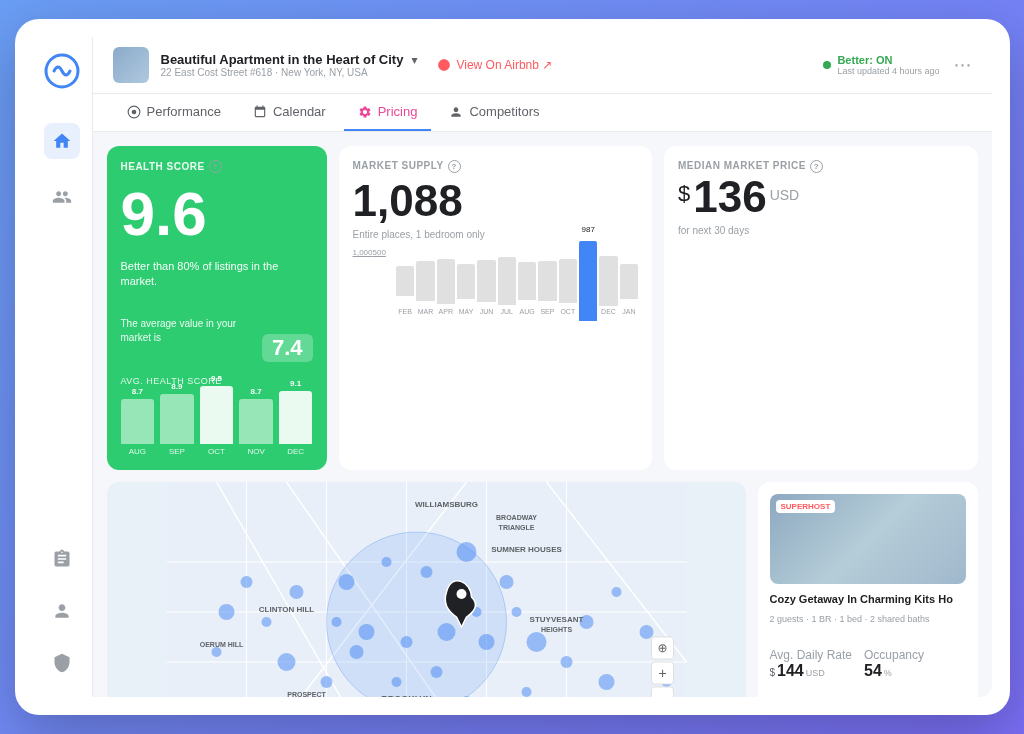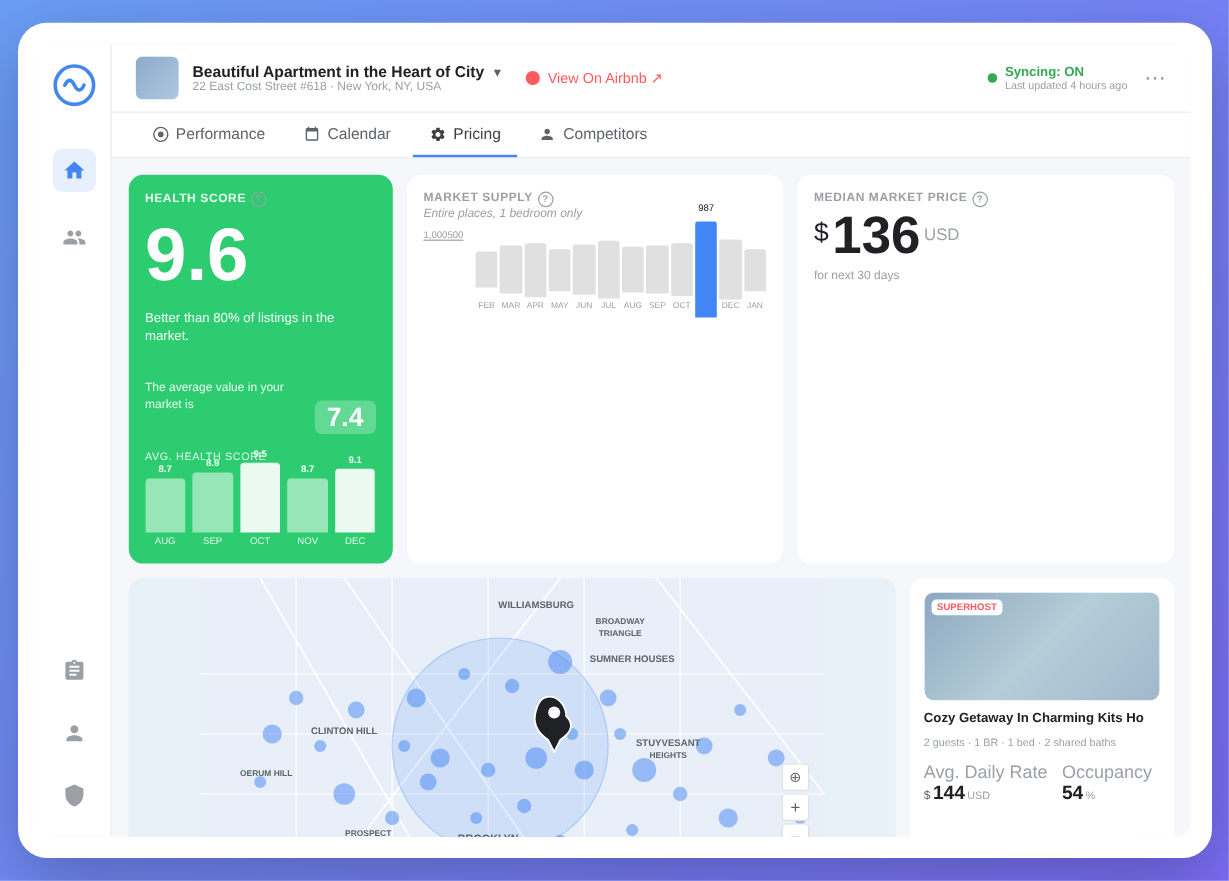--- a/index.html
+++ b/index.html
@@ -148,21 +148,21 @@
       padding: 10px 14px;
       font-size: 13px;
       color: #5f6368;
       cursor: pointer;
       display: flex;
       align-items: center;
       gap: 6px;
       border-bottom: 2px solid transparent;
     }
     .nav-tab.active {
-      color: #404040;
+      color: #ec4899;
       border-bottom-color: #4285f4;
       font-weight: 500;
     }
     
     .dashboard {
       flex: 1;
       padding: 14px;
       overflow-y: auto;
       display: flex;
       flex-direction: column;
@@ -283,21 +283,20 @@
     .card-big-number {
       font-size: 44px;
       font-weight: 700;
       color: #202124;
       line-height: 1.1;
       margin: 4px 0;
     }
     .card-sub {
       font-size: 10px;
       color: #9aa0a6;
-      font-style: italic;
     }
     .mini-bar-chart {
       display: flex;
       align-items: center;
       gap: 2px;
       height: 50px;
       margin-top: 8px;
     }
     .mini-bar {
       flex: 1;
@@ -396,22 +395,23 @@
     .comp-detail {
       font-size: 9px;
       color: #9aa0a6;
     }
     .comp-stats {
       display: flex;
       gap: 12px;
       margin-top: 4px;
     }
     .comp-stat-label {
-      font-size: 15px;
-      color: #9aa0a6;
+      font-size: 12px;
+      color: #9aa0a6;
+      margin-top: 12px;
     }
     .comp-stat-row {
       display: flex;
       align-items: baseline;
       gap: 2px;
     }
     .comp-stat-dollar {
       font-size: 10px;
       color: #5f6368;
     }
@@ -495,21 +495,21 @@
         </div>
         <div class="airbnb-link">
           <svg width="14" height="14" viewBox="0 0 24 24" fill="#ff5a5f">
             <path d="M12 2C6.48 2 2 6.48 2 12s4.48 10 10 10 10-4.48 10-10S17.52 2 12 2z"></path>
           </svg>
           <span>View On Airbnb ↗</span>
         </div>
         <div class="sync-status">
           <div class="sync-dot"></div>
           <div>
-            <div style="font-weight:600;font-size:11px;color:#34a853;">Syncing: ON</div>
+            <div style="font-weight:600;font-size:11px;color:#34a853;">Better: ON</div>
             <div style="font-size:9px;color:#9aa0a6;">Last updated 4 hours ago</div>
           </div>
           <span class="more-icon">⋯</span>
         </div>
       </div>
 
       <div class="nav-tabs">
         <div class="nav-tab">
           <svg width="14" height="14" viewBox="0 0 24 24" fill="currentColor">
               <circle cx="12" cy="12" r="10" stroke="currentColor" stroke-width="2" fill="none"></circle>
@@ -580,20 +580,21 @@
                 <div class="bar-label">DEC</div>
               </div>
             </div>
           </div>
 
           <div class="market-card">
             <div class="card-label">
               <span>MARKET SUPPLY</span>
               <span class="info-circle">?</span>
             </div>
+            <div class="card-big-number">1,088</div>
             <div class="card-sub">Entire places, 1 bedroom only</div>
             <div style="display:flex;gap:6px;margin-top:8px;">
               <div style="display:flex;flex-direction:row;justify-content:center;font-size:8px;color:#9aa0a6;height:52px;padding-right:4px;text-decoration:underline;">
                 <span>1,000</span>
                 <span>500</span>
                 <span></span>
               </div>
               <div style="flex:1;">
                 <div class="mini-bar-chart" style="position:relative;">
                   <div class="mini-bar" style="height:30px;"></div>

